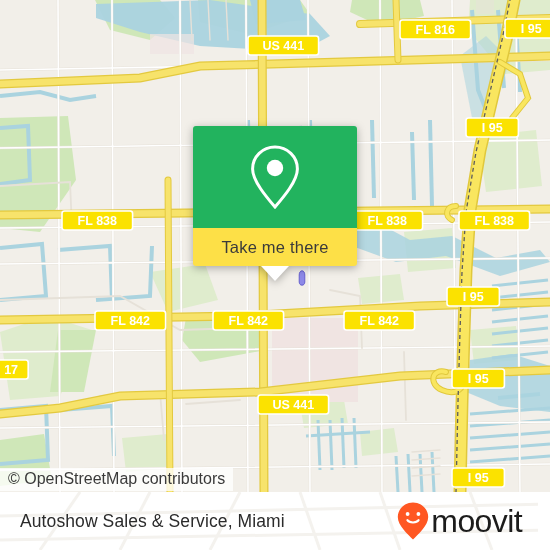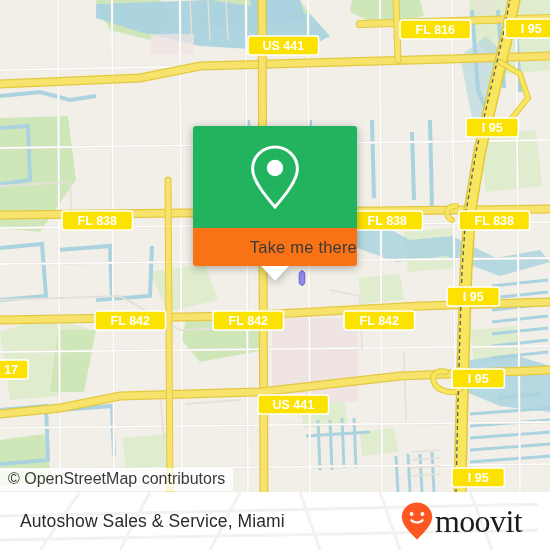--- a/index.html
+++ b/index.html
@@ -19,23 +19,23 @@
   #callout{
     position:absolute;left:193px;top:126px;width:164px;
     filter:drop-shadow(0 2px 4px rgba(0,0,0,0.30));
   }
   #callout-green{
     width:164px;height:102px;background:#22b35e;
     border-radius:3px 3px 0 0;
     display:flex;align-items:center;justify-content:center;
   }
   #callout-white{
-    width:164px;height:38px;background:#f97316;
+    width:164px;height:38px;background:#fde047;
     border-radius:0 0 3px 3px;
-    display:flex;align-items:center;justify-content:flex-end;
+    display:flex;align-items:center;justify-content:center;
   }
   #callout-label{
     font-size:16.5px;color:#3b3b3b;letter-spacing:0.2px;white-space:nowrap;
   }
   #callout-tail{
     position:absolute;left:50%;top:140px;margin-left:-14px;
     width:0;height:0;
     border-left:14px solid transparent;
     border-right:14px solid transparent;
     border-top:15px solid #ffffff;
@@ -59,21 +59,21 @@
     position:absolute;left:0;top:492px;width:538px;height:58px;
     background:#ffffff;overflow:hidden;
   }
   #footer-faint{position:absolute;left:0;top:0;width:550px;height:58px;opacity:1;}
   #footer-title{
     position:absolute;left:20px;top:50%;transform:translateY(-50%);
     font-size:17.5px;color:#2b2b2b;white-space:nowrap;letter-spacing:0.1px;
   }
   #brand{
     position:absolute;right:16px;top:50%;transform:translateY(-50%);
-    display:flex;align-items:center;gap:1px;font-family:Liberation Serif, serif;
+    display:flex;align-items:center;gap:1px;
   }
   #brand-word{
     font-size:32px;color:#1c1c1c;letter-spacing:-0.6px;line-height:32px;
     font-weight:400;
   }
 </style>
 </head>
 <body>
 
 <div id="page">

